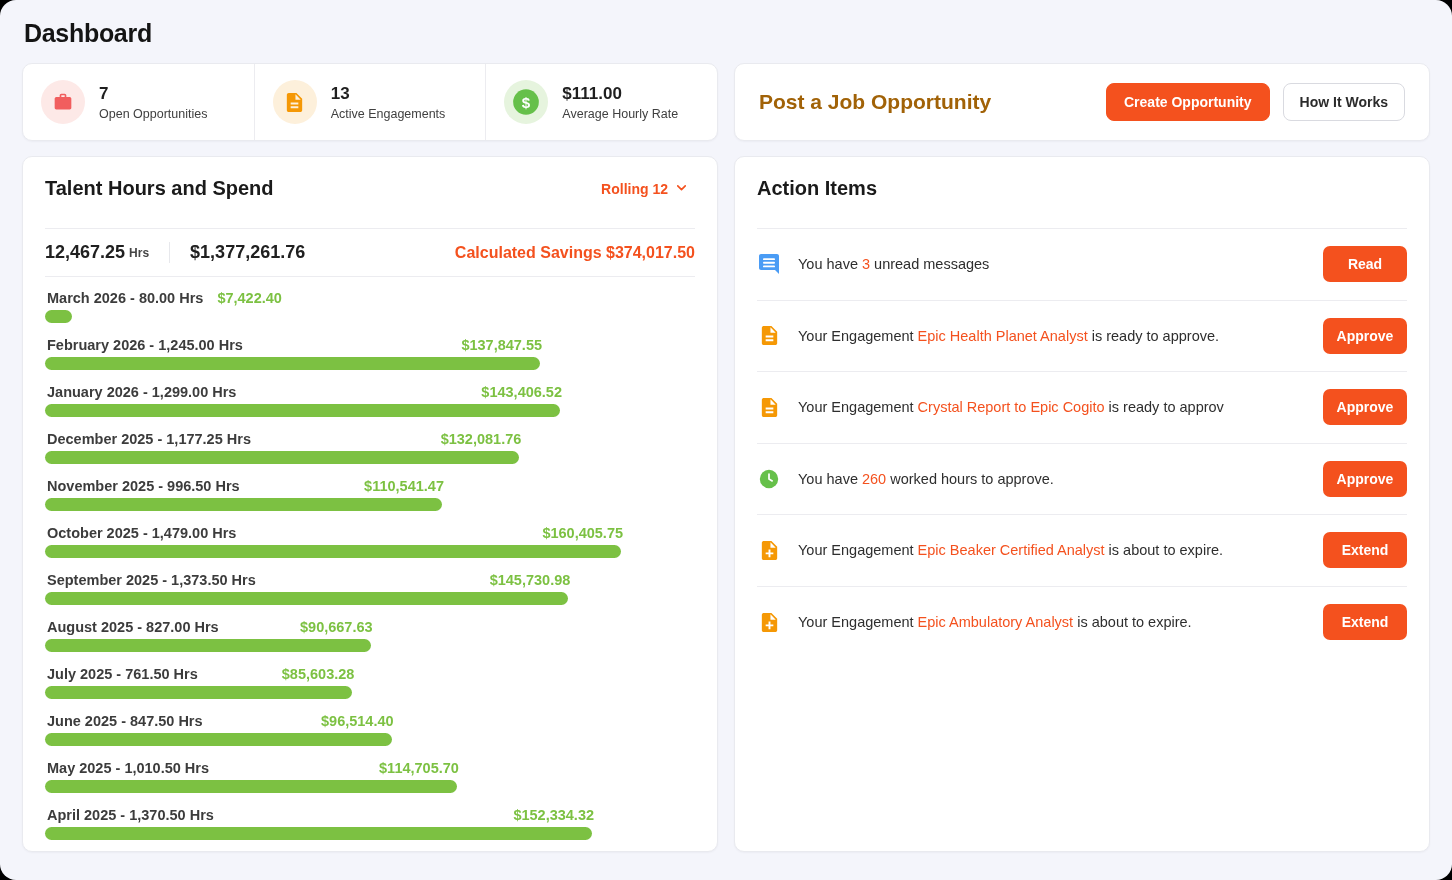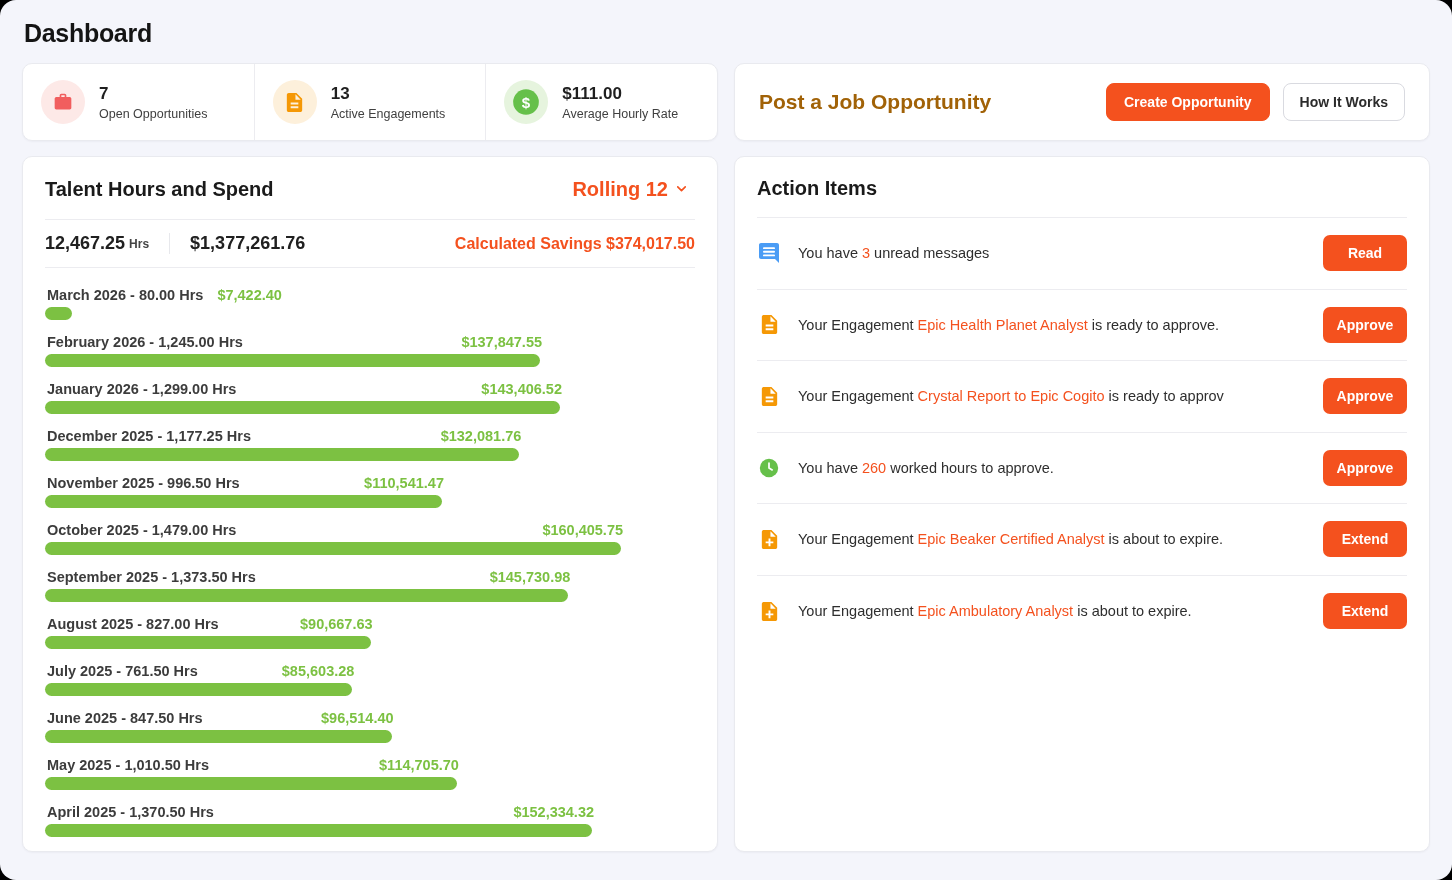--- a/index.html
+++ b/index.html
@@ -28,29 +28,29 @@
 
   
   .postjob-card{display:flex;align-items:center;padding:0 24px;gap:13px;}
   .postjob-title{font-size:21px;font-weight:700;color:#a16207;margin-right:auto;}
   .btn{border-radius:8px;font-size:14px;cursor:pointer;white-space:nowrap;}
   .btn-primary{background:var(--accent);border:1px solid var(--accent);color:#fff;font-weight:700;padding:10px 17px;}
   .btn-outline{background:#fff;border:1px solid #d9dae0;color:#2b2b2b;font-weight:600;padding:10px 16px;}
 
   
   .talent-card,.actions-card{padding:20px 22px;}
-  .card-head{display:flex;justify-content:space-between;align-items:center;padding-bottom:17px;border-bottom:1px solid #ececf0;}
+  .card-head{display:flex;justify-content:space-between;align-items:center;padding-bottom:28px;border-bottom:1px solid #ececf0;}
   .card-title{font-size:20px;font-weight:700;color:#1a1a1a;}
-  .range-select{display:flex;align-items:center;gap:6px;color:var(--accent);font-size:20px;font-weight:700;cursor:pointer;background:none;border:none;}
+  .range-select{display:flex;align-items:center;gap:6px;color:var(--accent);font-size:14px;font-weight:700;cursor:pointer;background:none;border:none;}
   .talent-stats{display:flex;align-items:center;padding:13px 0;border-bottom:1px solid #ececf0;}
   .big-num{font-size:18px;font-weight:700;color:#202020;}
   .hrs-unit{font-size:12px;font-weight:700;color:#454545;margin-left:4px;}
   .vsep{width:1px;align-self:stretch;background:#e7e8ec;margin:0 20px;}
   .savings{margin-left:auto;color:var(--accent);font-size:16px;font-weight:700;}
-  .chart{margin-top:19px;display:flex;flex-direction:column;gap:14px;}
+  .chart{margin-top:13px;display:flex;flex-direction:column;gap:14px;}
   .chart-row-head{display:flex;justify-content:space-between;gap:14px;min-width:max-content;margin:0 0 4px 2px;}
   .chart-row-label{font-size:14.5px;font-weight:700;color:#3c3c3c;white-space:nowrap;}
   .chart-row-amount{font-size:14.5px;font-weight:700;color:var(--bar-green);white-space:nowrap;}
   .chart-bar{height:13px;border-radius:7px;background:var(--bar-green);}
 
   
   .action-row{display:flex;align-items:center;gap:17px;height:71.5px;border-bottom:1px solid #ececf0;}
   .action-row:last-child{border-bottom:none;}
   .action-icon{width:24px;height:24px;display:flex;align-items:center;justify-content:center;flex:0 0 24px;}
   .action-text{font-size:14.5px;color:#2e2e2e;white-space:nowrap;overflow:hidden;}

